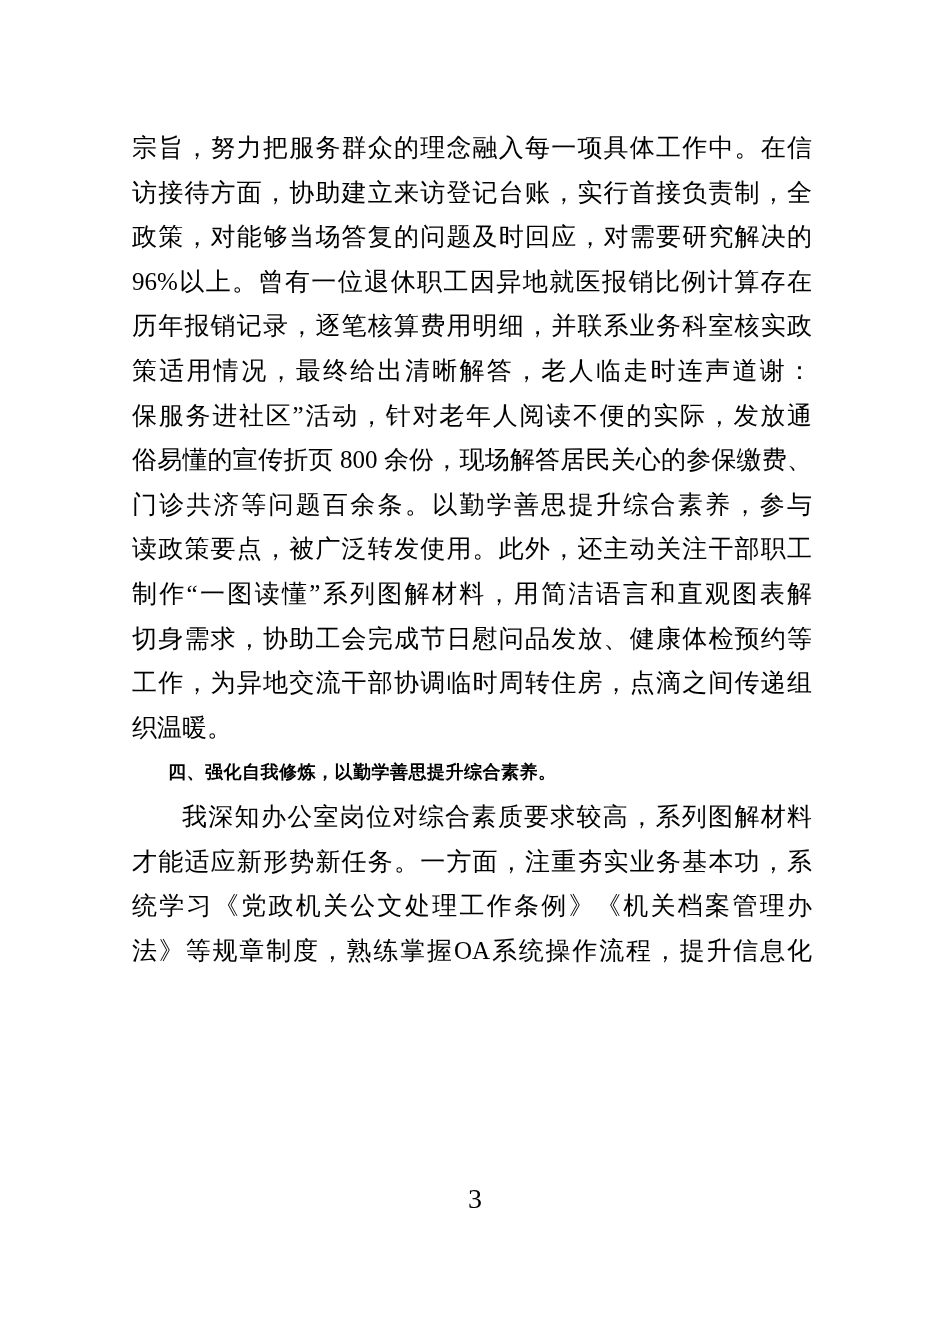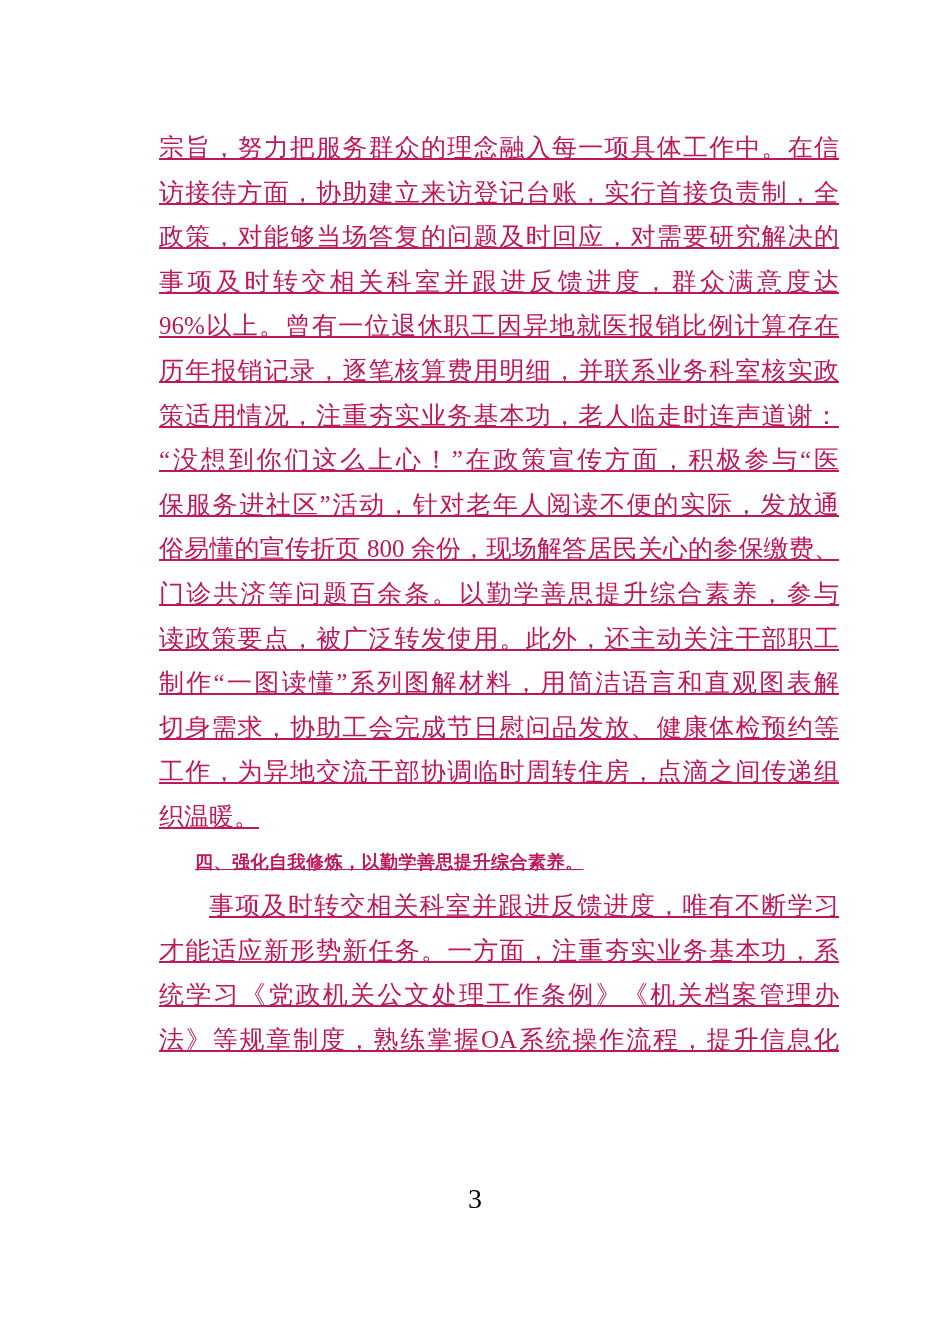--- a/index.html
+++ b/index.html
@@ -10,28 +10,27 @@
   .page {
     position: relative;
     width: 950px;
     height: 1344px;
     background: #ffffff;
     color: #000000;
     overflow: hidden;
   }
   .body-text {
     position: absolute;
-    left: 159px;
+    left: 132px;
     top: 126px;
     width: 680px;
     font-family: "Liberation Serif", serif;
     font-size: 25px;
     line-height: 44.6px;
-    color: #be185d;
-    text-decoration: underline;
+    color: #000000;
   }
   .line {
     height: 44.6px;
     text-align: justify;
     text-align-last: justify;
     -moz-text-align-last: justify;
   }
   .line.short {
     text-align-last: left;
     -moz-text-align-last: left;
@@ -60,33 +59,31 @@
   }
 </style>
 </head>
 <body>
 
 <div class="page">
   <div class="body-text">
       <div class="line justify">宗旨，努力把服务群众的理念融入每一项具体工作中。在信</div>
       <div class="line justify">访接待方面，协助建立来访登记台账，实行首接负责制，全</div>
       <div class="line justify">政策，对能够当场答复的问题及时回应，对需要研究解决的</div>
-      <div class="line justify">事项及时转交相关科室并跟进反馈进度，群众满意度达</div>
       <div class="line justify">96%以上。曾有一位退休职工因异地就医报销比例计算存在</div>
       <div class="line justify">历年报销记录，逐笔核算费用明细，并联系业务科室核实政</div>
-      <div class="line justify">策适用情况，注重夯实业务基本功，老人临走时连声道谢：</div>
-      <div class="line justify">“没想到你们这么上心！”在政策宣传方面，积极参与“医</div>
+      <div class="line justify">策适用情况，最终给出清晰解答，老人临走时连声道谢：</div>
       <div class="line justify">保服务进社区”活动，针对老年人阅读不便的实际，发放通</div>
       <div class="line justify">俗易懂的宣传折页 800 余份，现场解答居民关心的参保缴费、</div>
       <div class="line justify">门诊共济等问题百余条。以勤学善思提升综合素养，参与</div>
       <div class="line justify">读政策要点，被广泛转发使用。此外，还主动关注干部职工</div>
       <div class="line justify">制作“一图读懂”系列图解材料，用简洁语言和直观图表解</div>
       <div class="line justify">切身需求，协助工会完成节日慰问品发放、健康体检预约等</div>
       <div class="line justify">工作，为异地交流干部协调临时周转住房，点滴之间传递组</div>
       <div class="line short">织温暖。</div>
       <div class="line heading">四、强化自我修炼，以勤学善思提升综合素养。</div>
-      <div class="line justify indent">事项及时转交相关科室并跟进反馈进度，唯有不断学习</div>
+      <div class="line justify indent">我深知办公室岗位对综合素质要求较高，系列图解材料</div>
       <div class="line justify">才能适应新形势新任务。一方面，注重夯实业务基本功，系</div>
       <div class="line justify">统学习《党政机关公文处理工作条例》《机关档案管理办</div>
       <div class="line justify">法》等规章制度，熟练掌握OA系统操作流程，提升信息化</div>
     </div>
   <div class="page-number">3</div>
 </div>
 
 </body></html>

